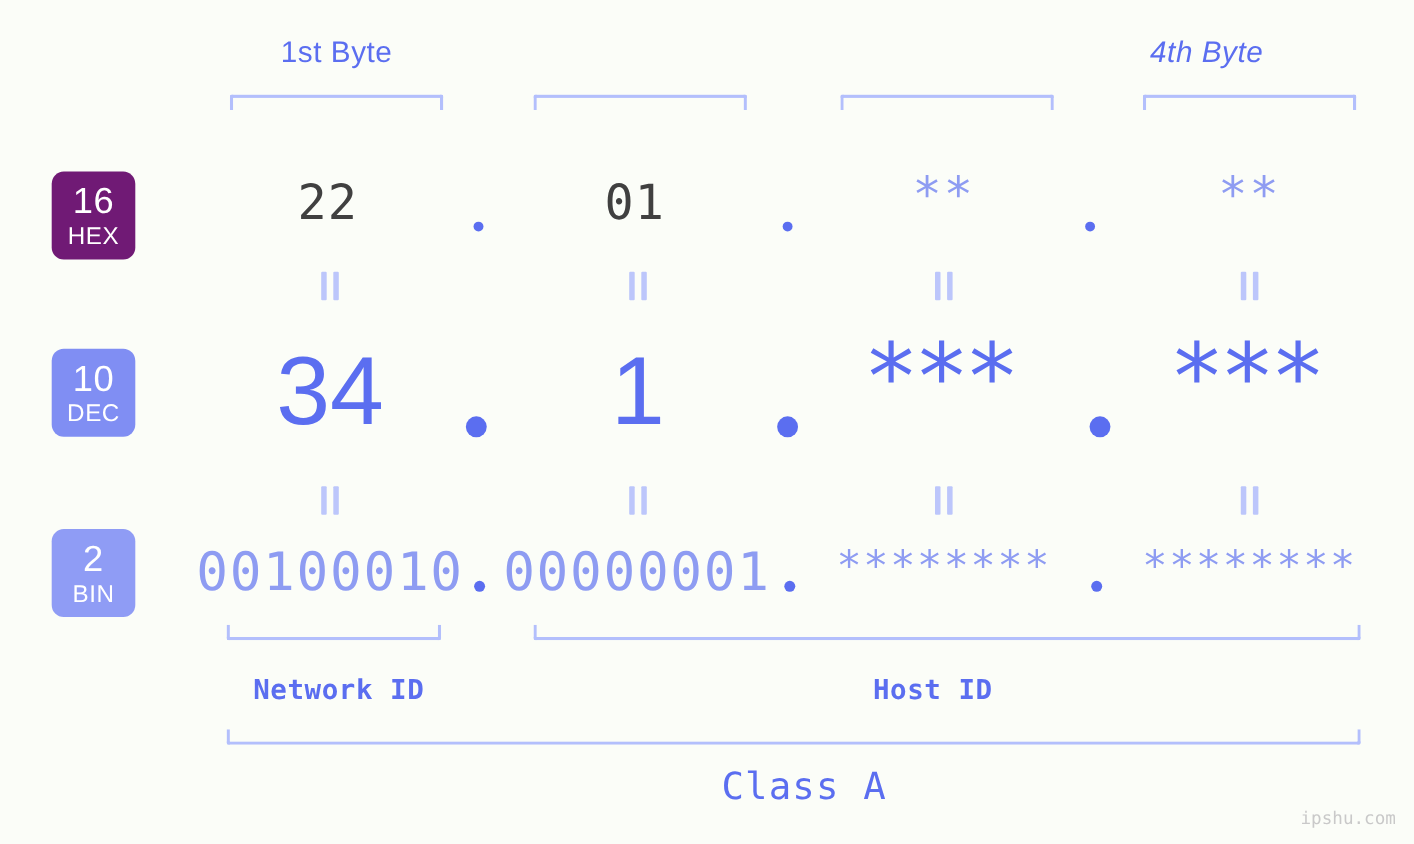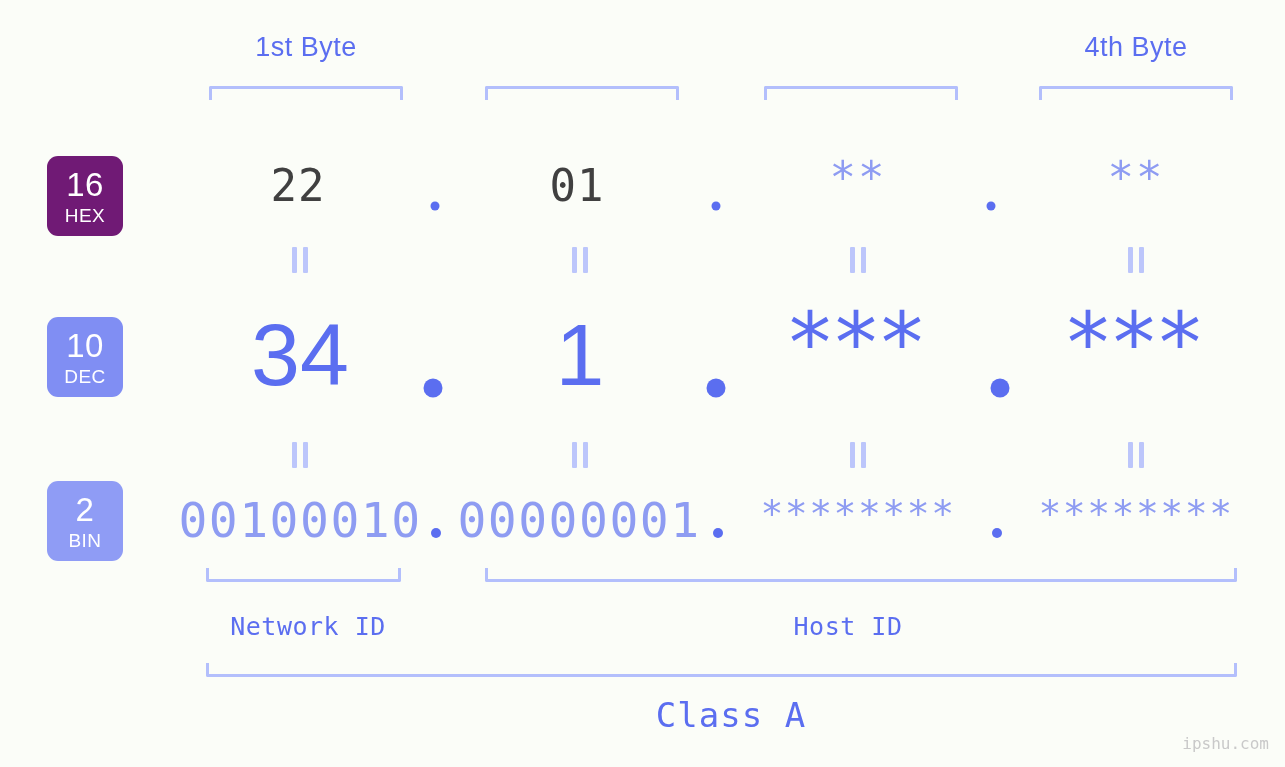--- a/index.html
+++ b/index.html
@@ -66,21 +66,21 @@
     justify-content: center;
     line-height: 1;
     font-family: "Liberation Sans", sans-serif;
   }
   .badge .num {
     font-size: 33px;
     font-weight: 400;
     letter-spacing: 0.5px;
   }
   .badge .lbl {
-    font-size: 19px;
+    font-size: 22px;
     font-weight: 400;
     margin-top: 5px;
     letter-spacing: 0.5px;
   }
 
   
   .row {
     position: absolute;
     left: 0;
     width: 1285px;
@@ -170,20 +170,21 @@
   
   .section-label {
     position: absolute;
     text-align: center;
     transform: translateX(-50%);
     font-family: "DejaVu Sans Mono", monospace;
     font-size: 25px;
     color: #5b6ef0;
     white-space: nowrap;
     letter-spacing: 0.5px;
+    font-weight: bold;
   }
   .class-label {
     position: absolute;
     text-align: center;
     transform: translateX(-50%);
     font-family: "DejaVu Sans Mono", monospace;
     font-size: 34px;
     color: #5b6ef0;
     white-space: nowrap;
     letter-spacing: 1px;
@@ -199,21 +200,21 @@
     color: #c9c9c9;
     letter-spacing: 0px;
   }
 </style>
 </head>
 <body>
 
 <div class="stage">
 
   <div class="byte-header" style="left:209px; width:194px;">1st Byte</div>
-  <div class="byte-header" style="left:1039px; width:194px;">4th Byte</div>
+  <div class="byte-header" style="left:1000px; width:194px;font-style:italic;">4th Byte</div>
 
   <div class="bracket-down" style="left:209px; width:194px; top:86px;"></div>
   <div class="bracket-down" style="left:485px; width:194px; top:86px;"></div>
   <div class="bracket-down" style="left:764px; width:194px; top:86px;"></div>
   <div class="bracket-down" style="left:1039px; width:194px; top:86px;"></div>
 
   <div class="badge" style="top:156px; background:#701a75;">
     <span class="num">16</span>
     <span class="lbl">HEX</span>
   </div>

